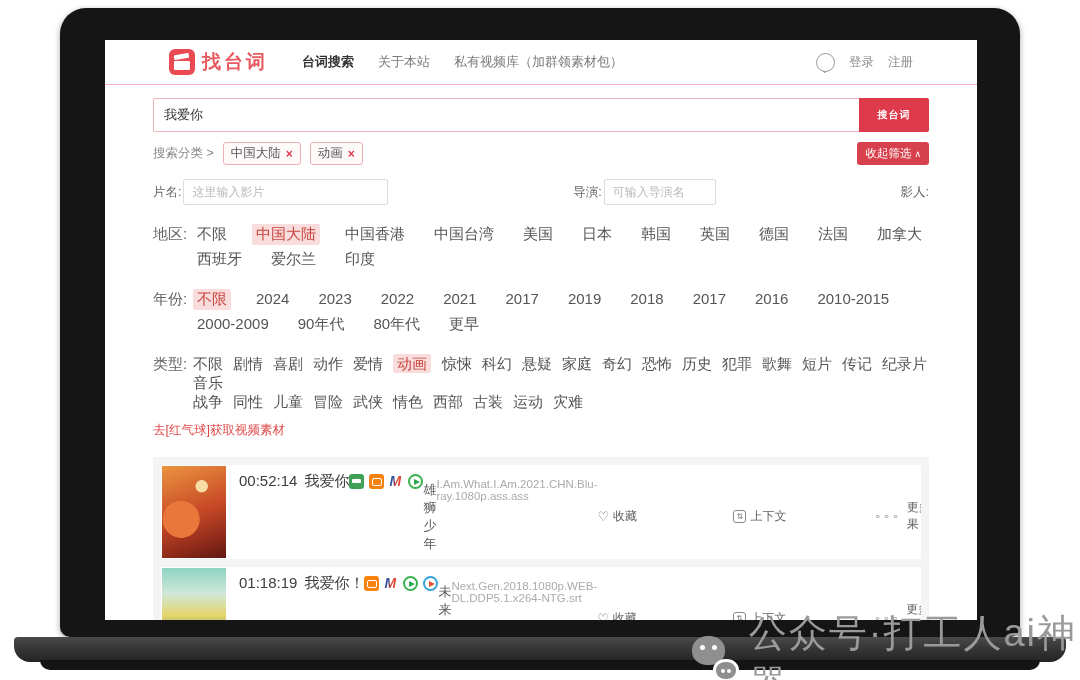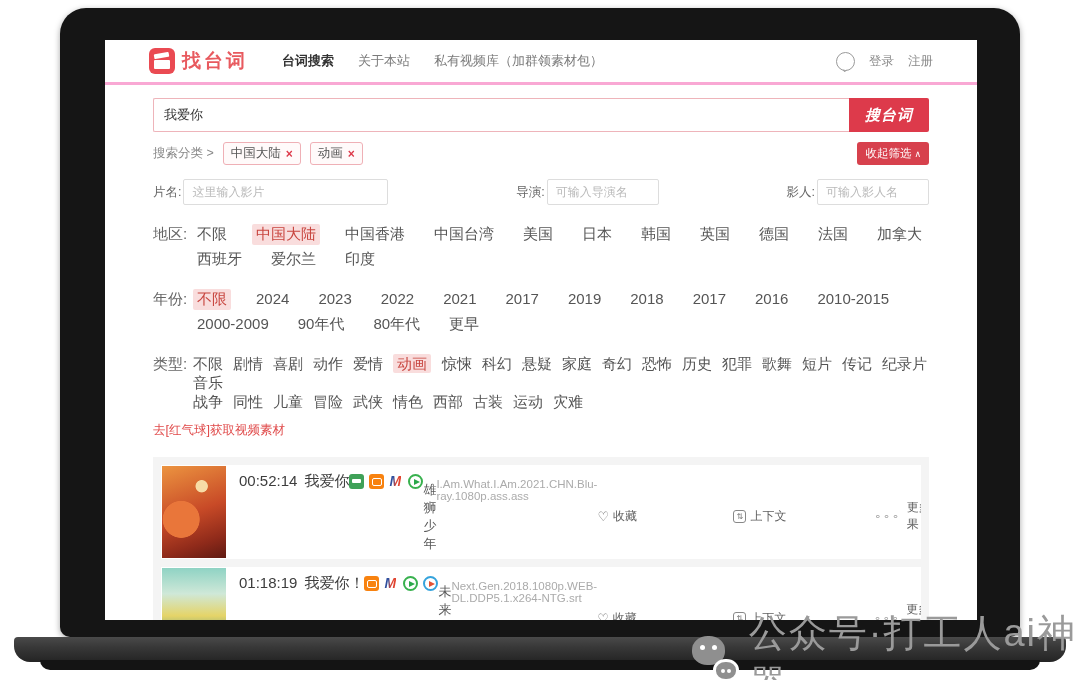--- a/index.html
+++ b/index.html
@@ -16,39 +16,39 @@
   .watermark { position:absolute; left:692px; top:608px; display:flex; align-items:center; gap:10px; z-index:20; color:#9a9a9a; font-size:38px; letter-spacing:2px; }
   .wm-icon { position:relative; width:52px; height:46px; }
   .wm-b1 { position:absolute; left:0; top:0; width:33px; height:29px; background:#8f8f8f; border-radius:48% 48% 46% 46%; }
   .wm-b1::before,.wm-b1::after { content:""; position:absolute; top:9px; width:5px; height:5px; border-radius:50%; background:#fff; }
   .wm-b1::before{ left:8px; } .wm-b1::after{ right:8px; }
   .wm-b2 { position:absolute; right:0; bottom:0; width:26px; height:23px; background:#8f8f8f; border:3px solid #fff; border-radius:48%; }
   .wm-b2::before,.wm-b2::after { content:""; position:absolute; top:7px; width:4px; height:4px; border-radius:50%; background:#fff; }
   .wm-b2::before{ left:5px; } .wm-b2::after{ right:5px; }
 
   
-  .site-header { height:45px; display:flex; align-items:center; padding:0 44px; border-bottom:3px solid #f9a8d4; }
+  .site-header { height:45px; display:flex; align-items:center; padding:0 64px; border-bottom:1px solid #f9a8d4; }
   .logo { display:flex; align-items:center; gap:7px; }
   .logo-icon { position:relative; width:26px; height:26px; background:#ea4a52; border-radius:6px; }
   .logo-icon::before { content:""; position:absolute; left:5px; right:5px; bottom:5px; height:9px; background:#fff; border-radius:1px; }
   .logo-icon::after { content:""; position:absolute; left:5px; right:6px; top:5px; height:5px; background:#fff; transform:rotate(-10deg); border-radius:1px; }
   .logo-text { color:#e85a5f; font-size:19px; font-weight:bold; letter-spacing:3px; }
   .nav { display:flex; align-items:center; gap:24px; margin-left:34px; font-size:13px; color:#7a7a7a; }
   .nav-item { cursor:pointer; }
   .nav-item.sel { color:#333; font-weight:bold; }
   .header-right { margin-left:auto; display:flex; align-items:center; gap:14px; color:#8a8a8a; font-size:12.5px; }
   .avatar { position:relative; width:19px; height:19px; border:1.5px solid #9a9a9a; border-radius:50%; }
   .avatar::after { content:"⌄"; position:absolute; left:4px; top:11px; font-size:9px; color:#9a9a9a; }
 
   .page { padding:0 48px; }
 
   
   .search-row { display:flex; margin-top:13px; }
   .search-input { flex:1; height:34px; border:1px solid #eeb4ba; border-right:none; border-radius:2px 0 0 2px; padding:0 10px; font-size:13px; color:#333; outline:none; font-family:inherit; }
-  .search-btn { width:80px; height:34px; background:#dd3a4b; color:#fff; border:none; font-size:15px; font-weight:bold; letter-spacing:1px; border-radius:0 2px 2px 0; cursor:pointer;font-style:italic; }
+  .search-btn { width:70px; height:34px; background:#dd3a4b; color:#fff; border:none; font-size:10px; font-weight:bold; letter-spacing:1px; border-radius:0 2px 2px 0; cursor:pointer; }
 
   
   .tag-row { display:flex; align-items:center; margin-top:10px; font-size:12.5px; color:#888; }
   .tag { display:inline-flex; align-items:center; gap:5px; border:1px solid #efb0b6; background:#fffafa; color:#555; border-radius:3px; padding:2px 7px; margin-left:9px; cursor:pointer; }
   .tag-x { color:#dd3a4b; font-weight:bold; font-size:12px; }
   .collapse-btn { margin-left:auto; background:#d7414d; color:#fff; font-size:11.5px; padding:4px 8px; border-radius:3px; display:inline-flex; align-items:center; gap:3px; cursor:pointer; }
   .collapse-caret { font-size:9px; }
 
   
   .field-row { display:flex; align-items:center; justify-content:space-between; margin-top:14px; }
@@ -163,21 +163,20 @@
           <div class="field-group">
             <span>片名:</span>
             <input class="field-input w-big" type="text" placeholder="这里输入影片" style="">
           </div>
           <div class="field-group">
             <span>导演:</span>
             <input class="field-input w-small" type="text" placeholder="可输入导演名" style="">
           </div>
           <div class="field-group">
             <span>影人:</span>
-            <input class="field-input w-small" type="text" placeholder="可输入影人名" style="">
           </div>
         </div>
 
         
         <div class="opt-row">
           <span class="opt-label">地区:</span>
           <span class="opts">
 
           <span class="opt">不限</span>
               <span class="opt sel">中国大陆</span>

